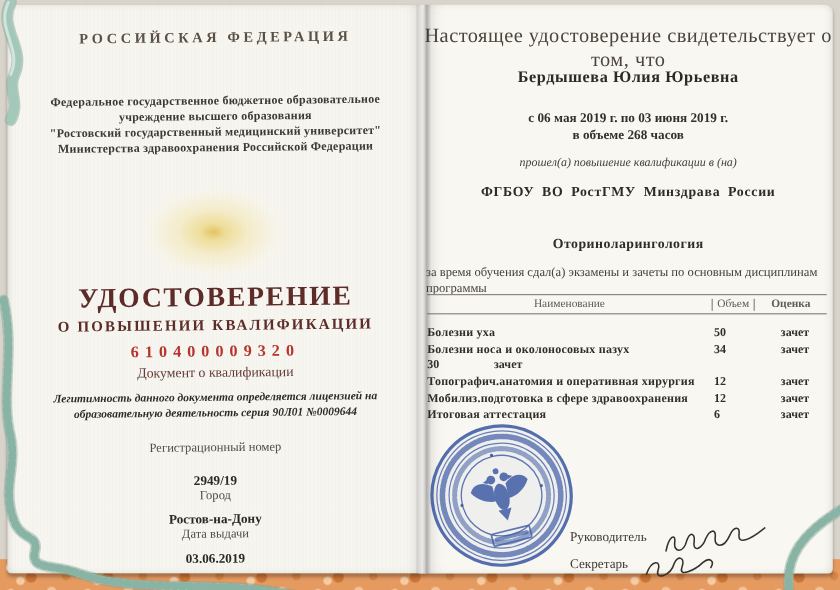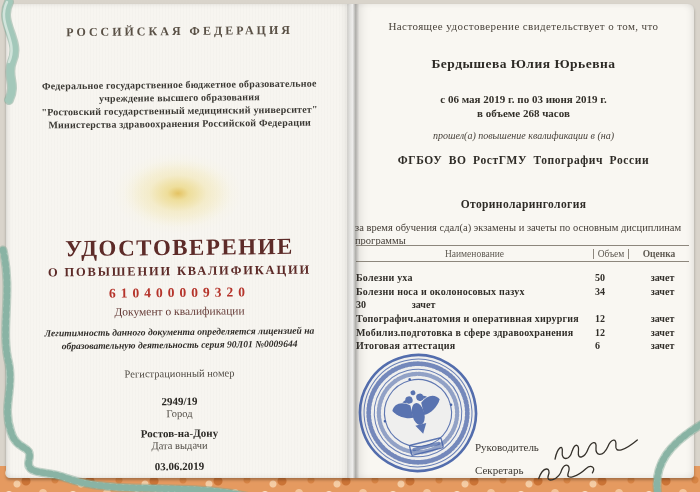--- a/index.html
+++ b/index.html
@@ -48,21 +48,21 @@
             line-height:12.5px;padding:0 16px;}
   .lp-reglabel{top:364px;font-size:10.5px;color:#514c45;}
   .lp-regval{top:391px;font-size:11px;font-weight:bold;color:#2b2925;}
   .lp-citylabel{top:404px;font-size:10.5px;color:#514c45;}
   .lp-cityval{top:423px;font-size:11px;font-weight:bold;color:#2b2925;}
   .lp-datelabel{top:436px;font-size:10.5px;color:#514c45;}
   .lp-dateval{top:456px;font-size:11px;font-weight:bold;color:#2b2925;}
 
   
   .rp{position:absolute;left:0;right:0;text-align:center;}
-  .rp-intro{top:16px;font-size:11px;color:#4a443c;letter-spacing:.4px;font-family:Liberation Serif, serif;}
+  .rp-intro{top:16px;font-size:17px;color:#4a443c;letter-spacing:.4px;font-family:Liberation Serif, serif;}
   .rp-holder{top:52px;font-size:13.5px;font-weight:bold;color:#2d2a25;letter-spacing:.5px;}
   .rp-period{top:89px;font-size:11px;font-weight:bold;color:#33302a;}
   .rp-volume{top:103px;font-size:11px;font-weight:bold;color:#33302a;}
   .rp-completed{top:126px;font-size:10px;color:#47413a;font-style:italic;}
   .rp-org{top:150px;font-size:11.5px;font-weight:bold;color:#2f2c27;letter-spacing:.6px;word-spacing:3px;}
   .rp-program{top:194px;font-size:11.5px;font-weight:bold;color:#2f2c27;letter-spacing:.4px;}
   .rp-exams{top:218px;left:2px;right:10px;text-align:left;font-size:10.5px;color:#47413a;line-height:12.5px;}
 
   .rtable{position:absolute;left:3px;right:5px;top:241px;font-size:10px;color:#312e29;}
   .thead{display:flex;border-top:1px solid #8d877d;border-bottom:1px solid #8d877d;
@@ -111,21 +111,21 @@
     <div class="lp lp-datelabel">Дата выдачи</div>
     <div class="lp lp-dateval">03.06.2019</div>
   </div>
 
   <div class="page page-right">
     <div class="rp rp-intro">Настоящее удостоверение свидетельствует о том, что</div>
     <div class="rp rp-holder">Бердышева Юлия Юрьевна</div>
     <div class="rp rp-period">с 06 мая 2019 г.  по 03 июня 2019 г.</div>
     <div class="rp rp-volume">в объеме 268 часов</div>
     <div class="rp rp-completed">прошел(а) повышение квалификации в (на)</div>
-    <div class="rp rp-org">ФГБОУ ВО РостГМУ Топографич России</div>
+    <div class="rp rp-org">ФГБОУ ВО РостГМУ Минздрава России</div>
     <div class="rp rp-program">Оториноларингология</div>
     <div class="rp rp-exams">за время обучения сдал(а) экзамены и зачеты по основным дисциплинам программы</div>
 
     <div class="rtable">
       <div class="thead">
         <div class="th-name">Наименование</div>
         <div class="th-vol">Объем</div>
         <div class="th-grade">Оценка</div>
       </div>
       <div class="tbody">

